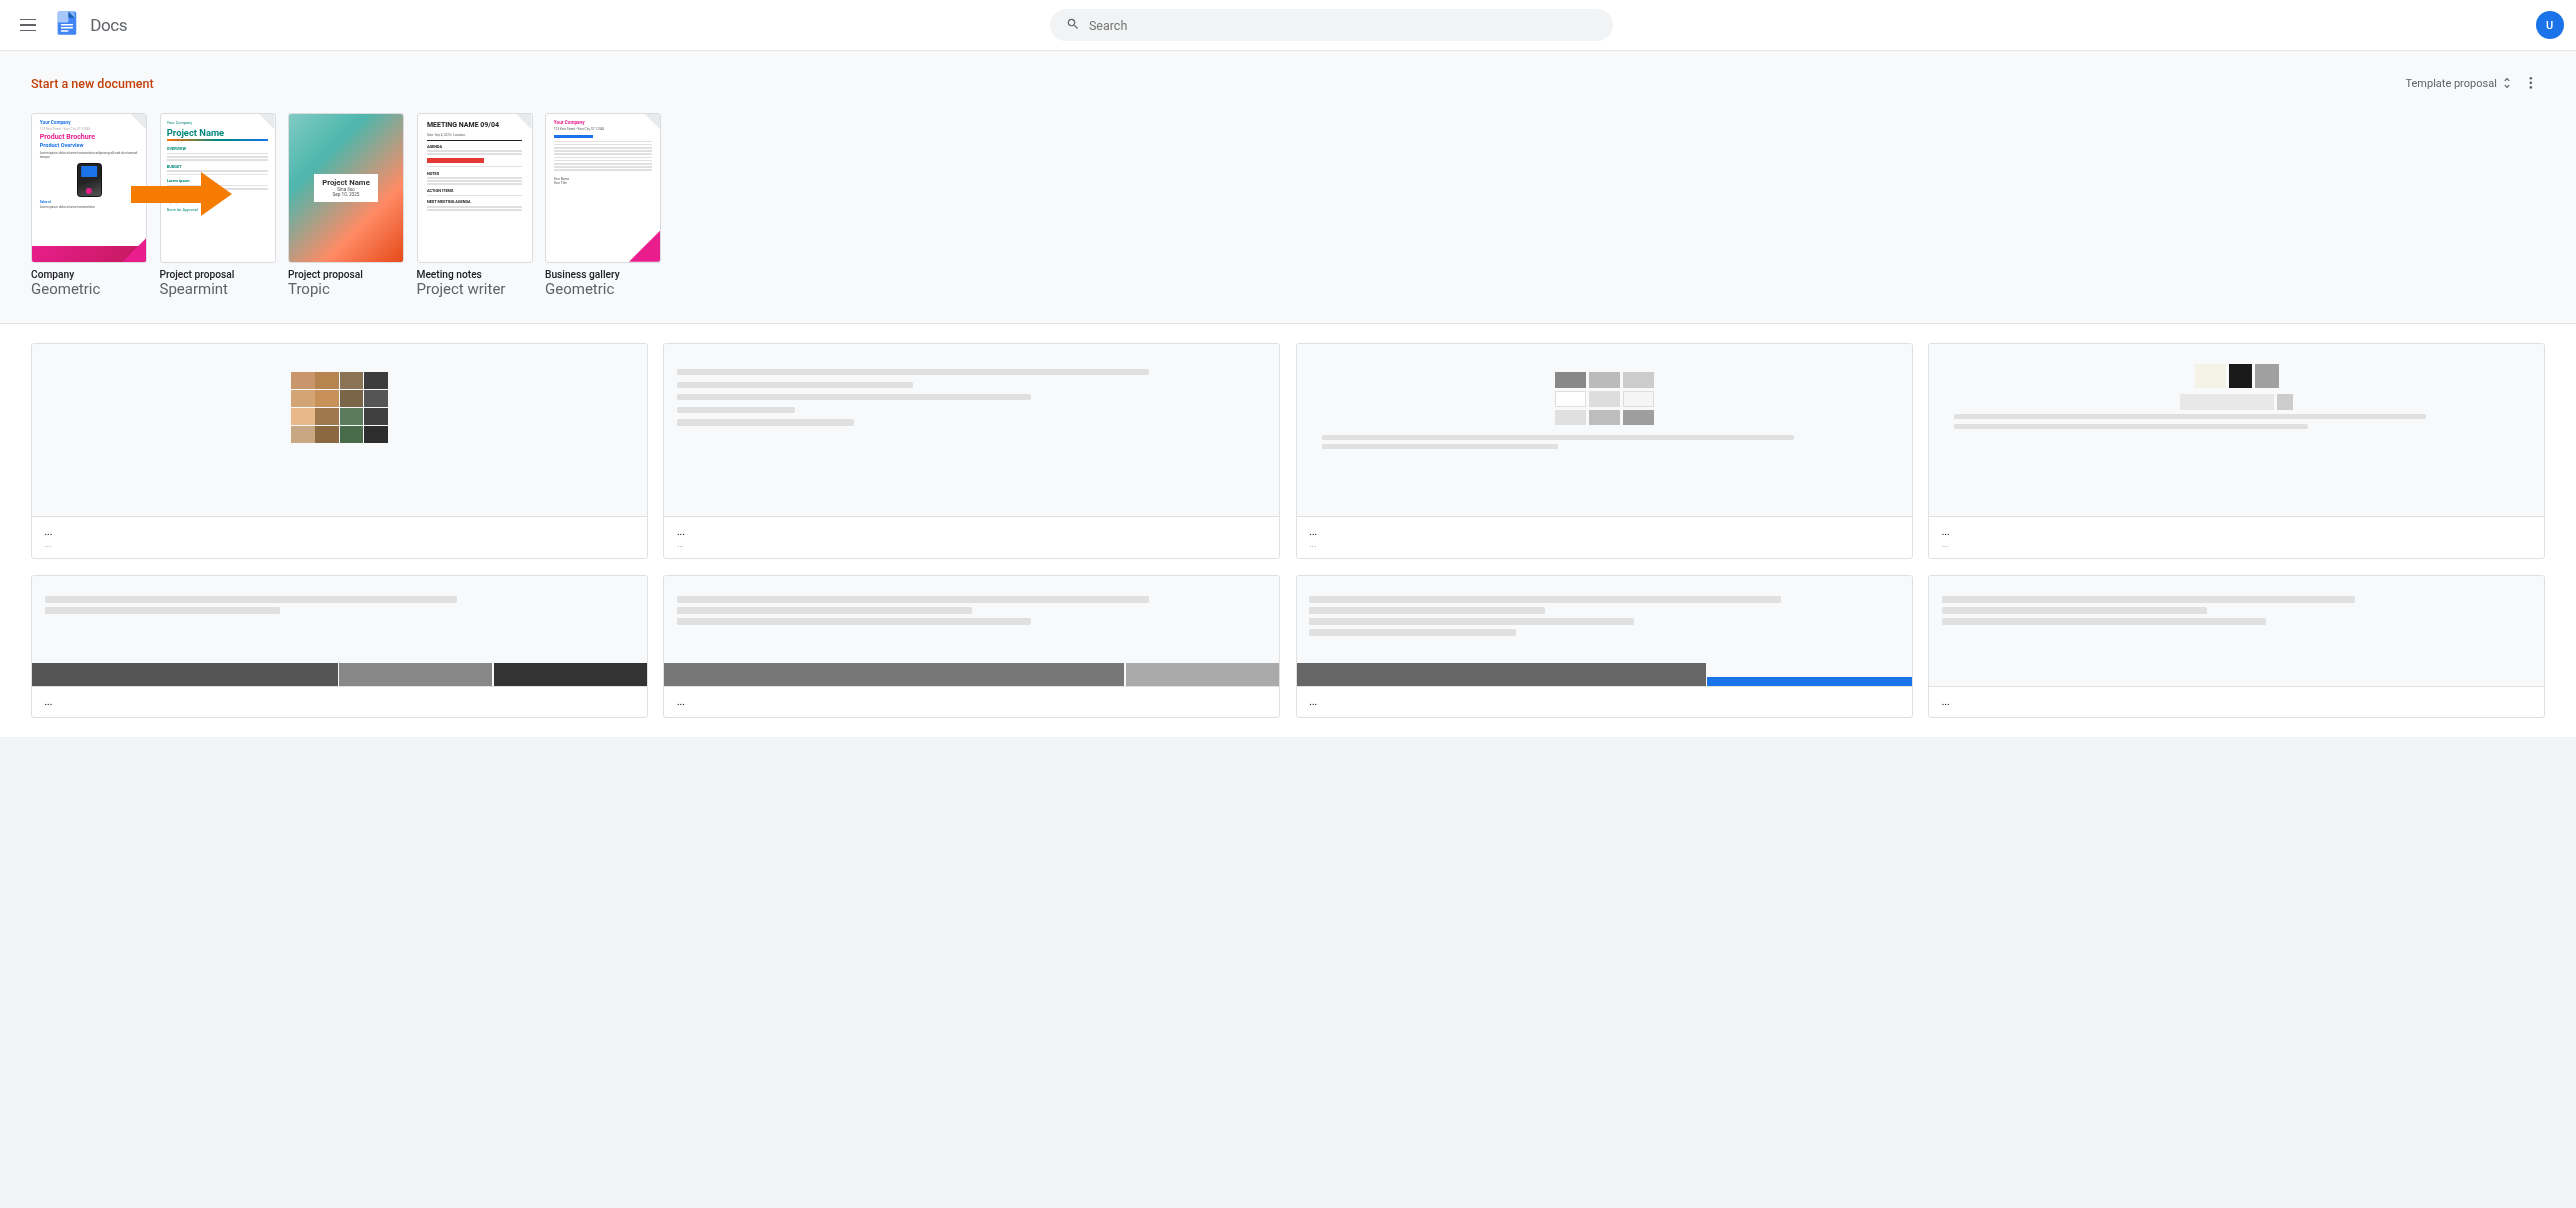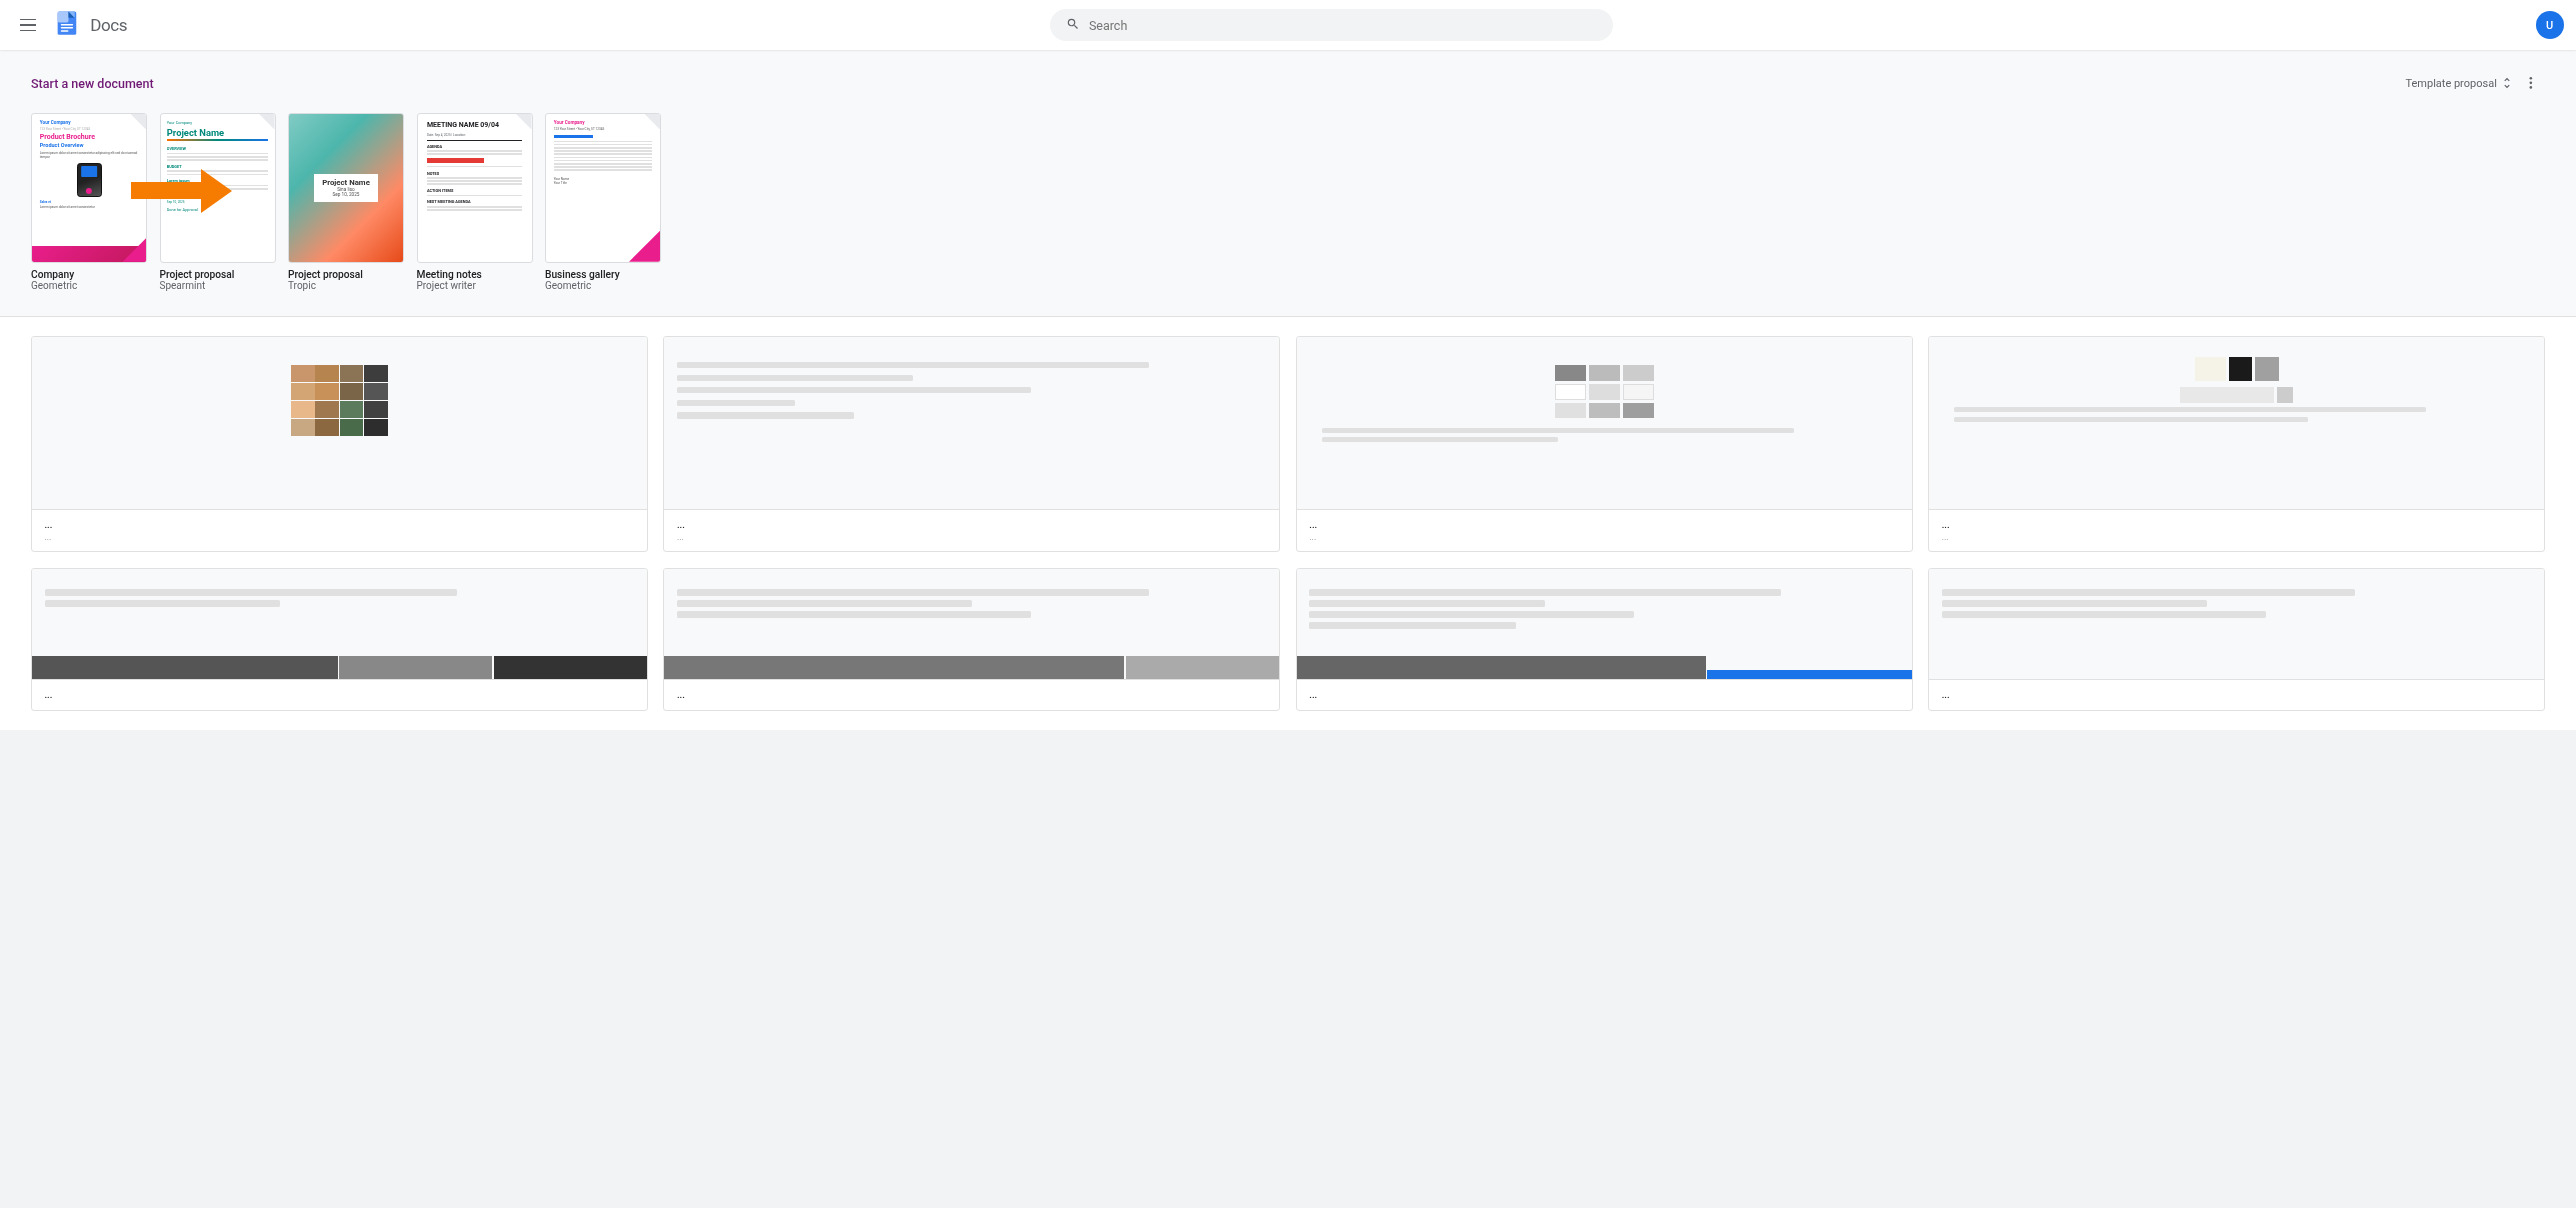--- a/index.html
+++ b/index.html
@@ -83,21 +83,21 @@
     }
     .template-section-header {
       display: flex;
       justify-content: space-between;
       align-items: center;
       margin-bottom: 15.7px;
     }
     .section-title {
       font-size: 12.5px;
       font-weight: 500;
-      color: #701a75;
+      color: #c2410c;
     }
     .template-gallery-btn {
       display: flex; align-items: center; gap: 3.1px;
       color: #5f6368; font-size: 11px; cursor: pointer;
       border: none; background: none; font-family: inherit;
     }
     .more-options-btn {
       width: 28px; height: 28px; border-radius: 50%;
       display: flex; align-items: center; justify-content: center;
       cursor: pointer; border: none; background: none;
@@ -128,21 +128,21 @@
       position: relative;
       transition: box-shadow 0.2s;
     }
     .template-label {
       margin-top: 6.3px;
       font-size: 10.2px;
       color: #202124;
       font-weight: 500;
     }
     .template-sublabel {
-      font-size: 10px;
+      font-size: 15px;
       color: #5f6368;
     }
 
     
     .blank-thumb {
       background: #fff;
       display: flex; align-items: center; justify-content: center;
     }
     .plus-icon {
       width: 47px; height: 47px; position: relative;

